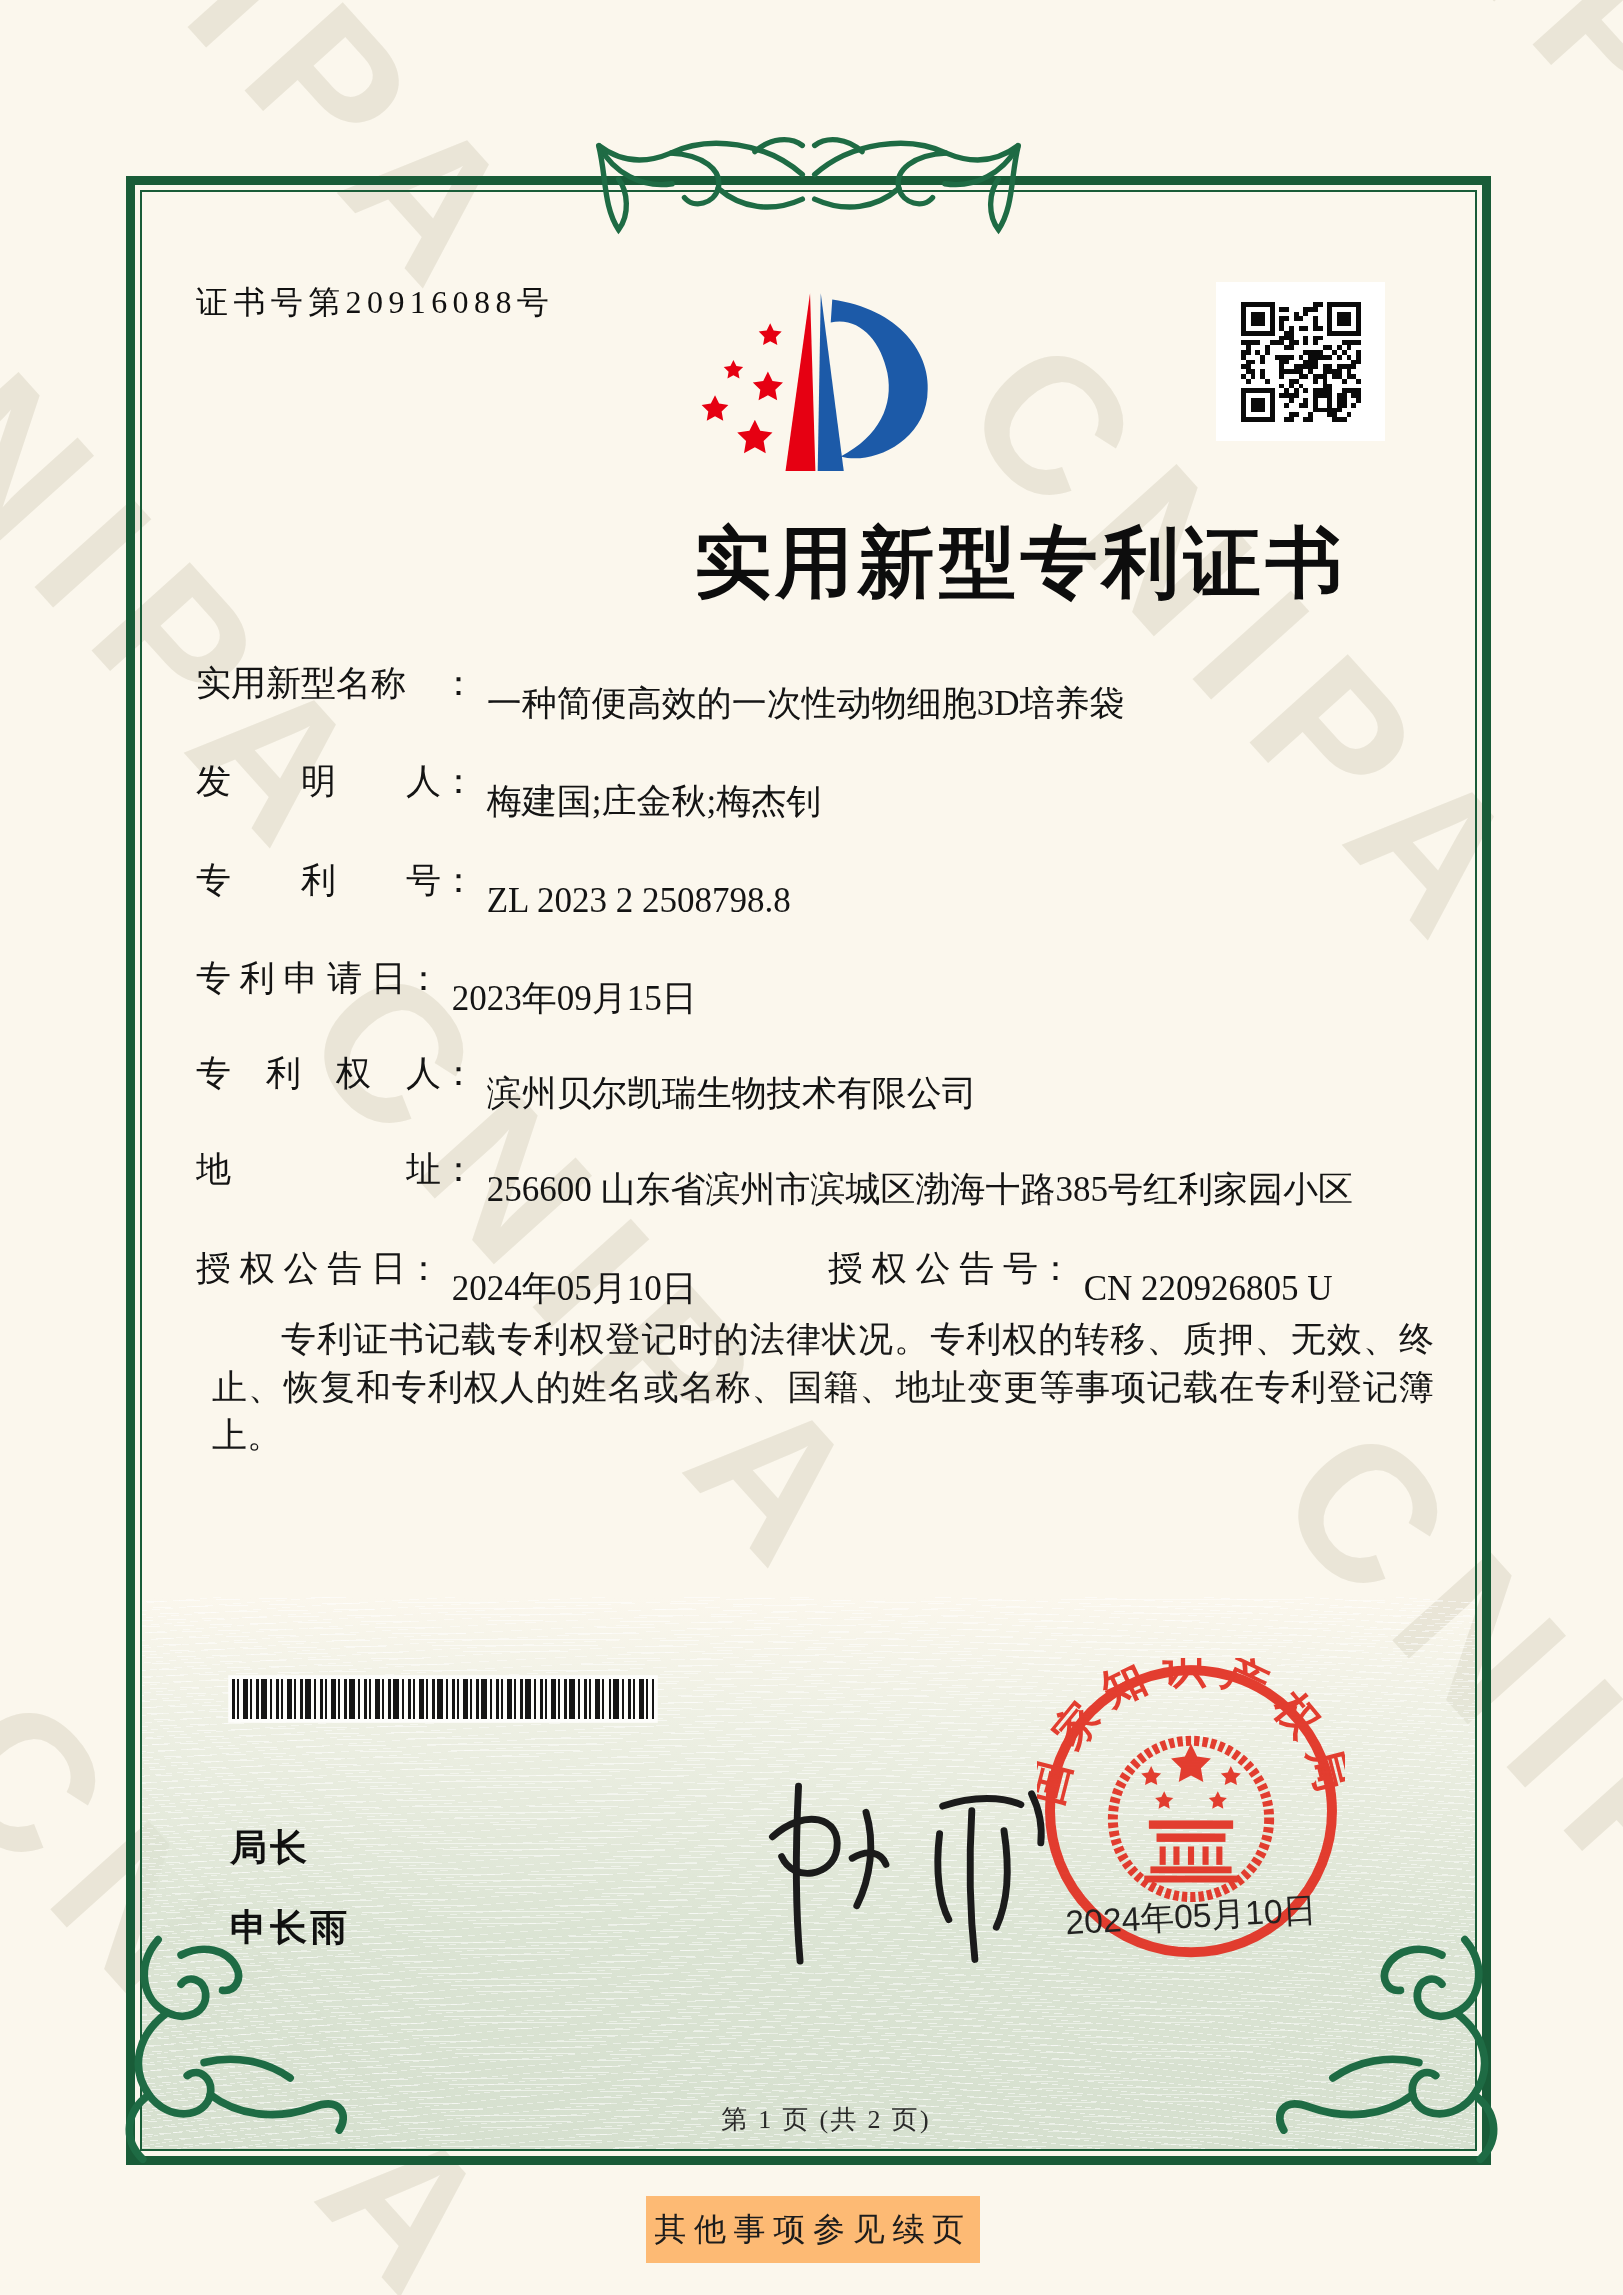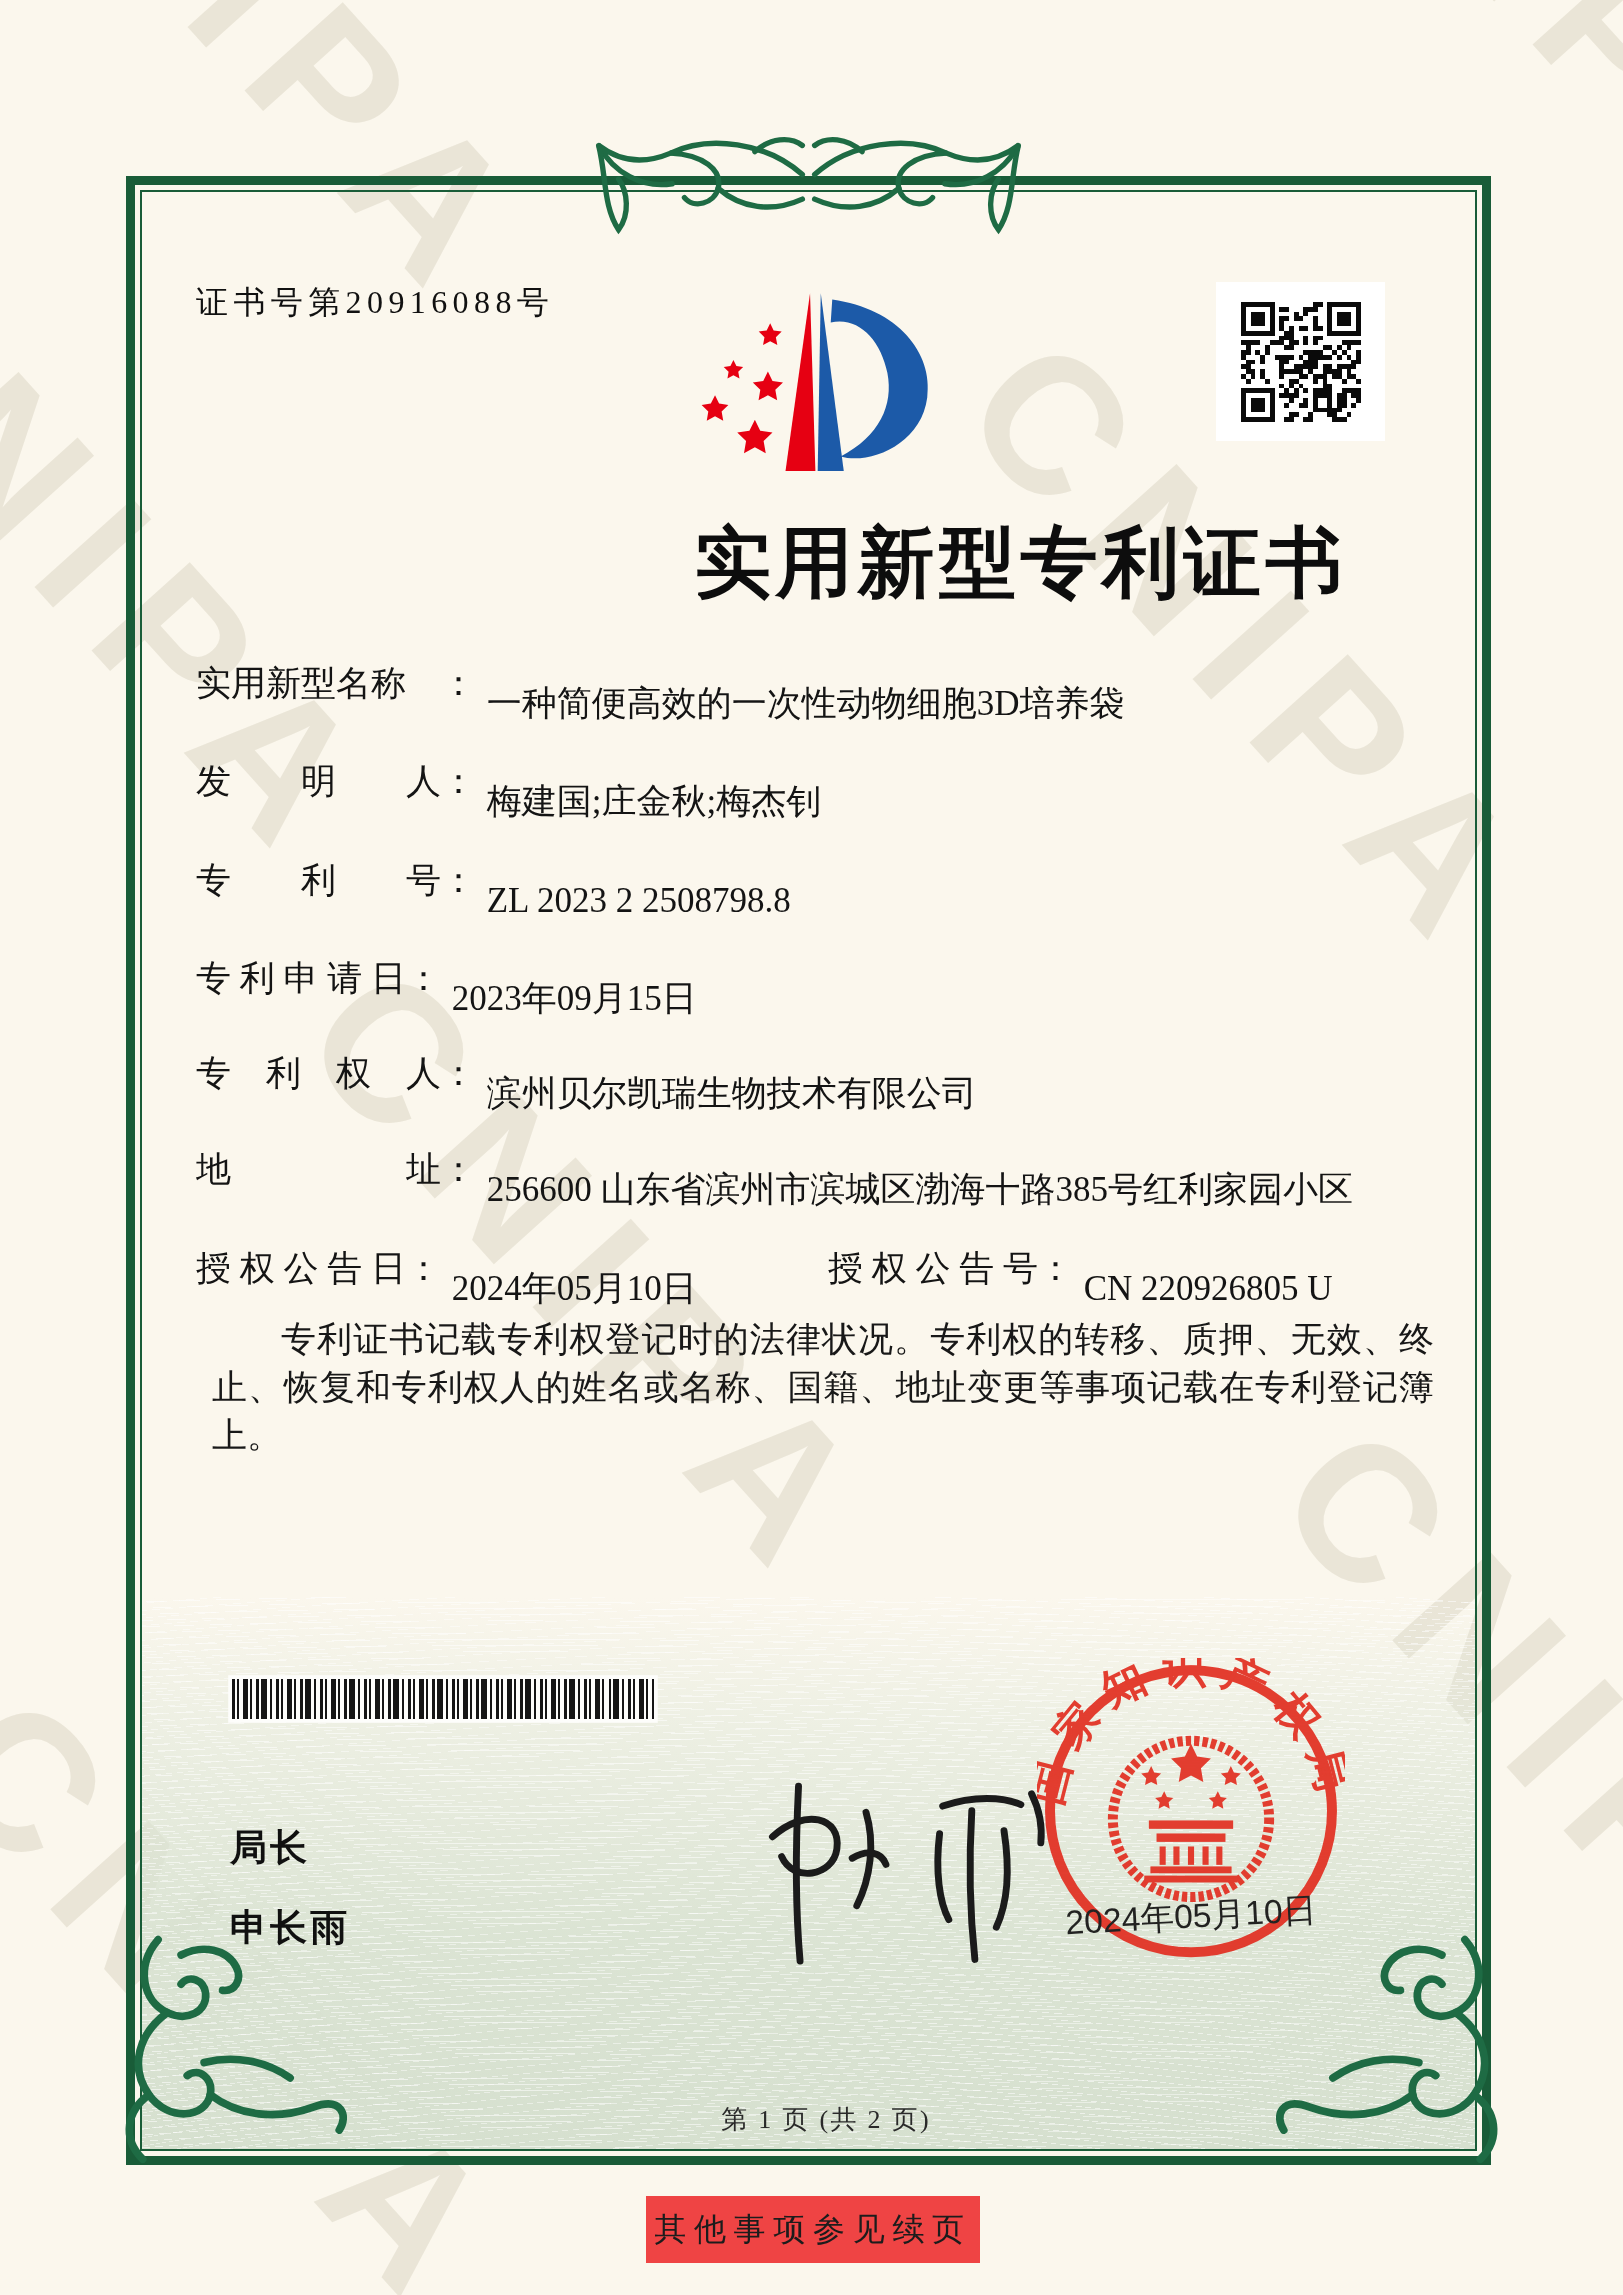--- a/index.html
+++ b/index.html
@@ -55,21 +55,21 @@
       font-weight:bold;font-size:37px;color:#101010;letter-spacing:3.1px;}
   .director-title{top:1823px;}
   .director-name{top:1903px;}
 
   .signature{position:absolute;left:751px;top:1763px;}
   .seal{position:absolute;left:1037px;top:1658px;}
 
   .page-footer{position:absolute;left:596px;top:2102px;width:460px;text-align:center;
       font-size:26px;letter-spacing:2.3px;color:#2a2a2a;}
 
-  .cont-box{position:absolute;left:646px;top:2196px;width:334px;height:67px;background:#ef4444;
+  .cont-box{position:absolute;left:646px;top:2196px;width:334px;height:67px;background:#fdba74;
       text-align:center;line-height:67px;font-size:32px;letter-spacing:7.7px;color:#1c1c1c;}
 
   .ornament{position:absolute;z-index:3;}
 </style>
 </head>
 <body>
 
 <div class="page">
 
   <div class="wm" style="left:-123px;top:-115px;">CNIPA</div>

